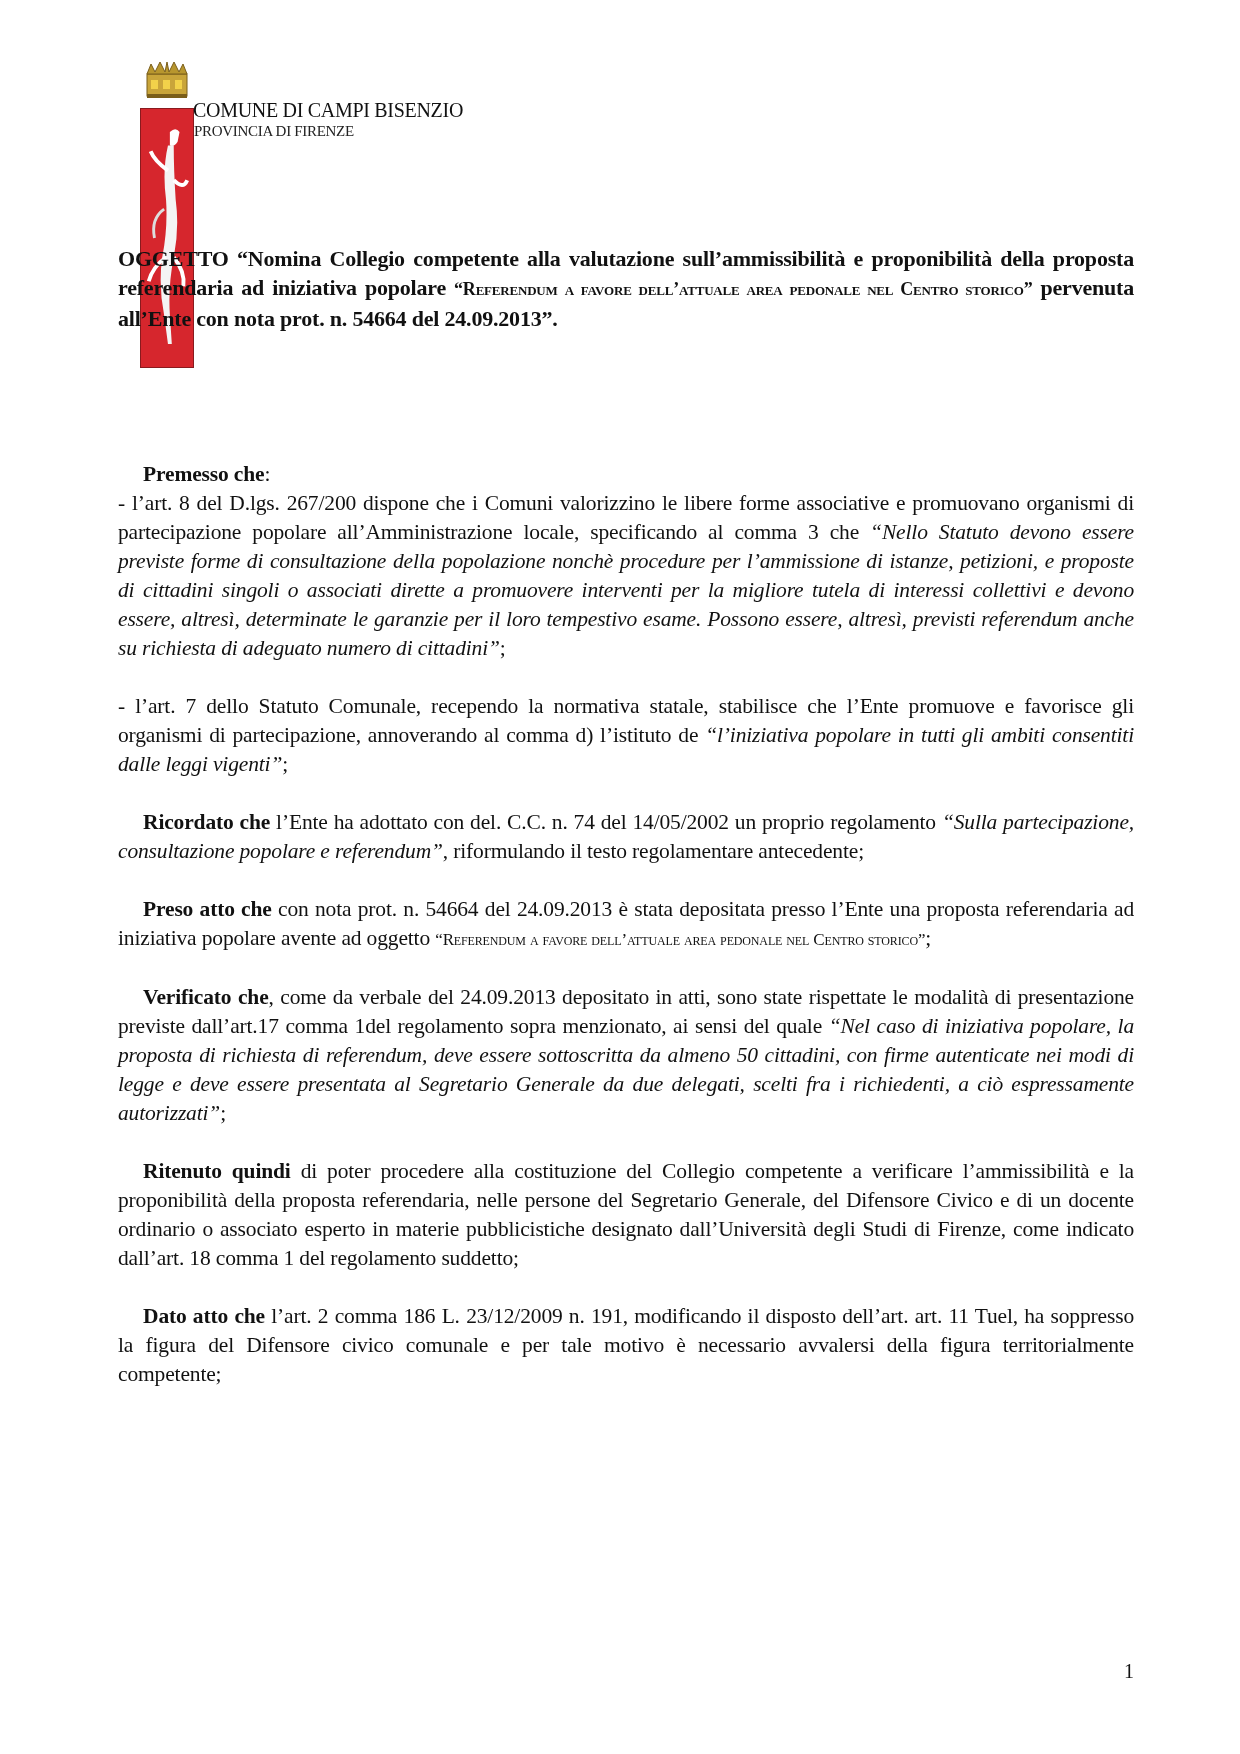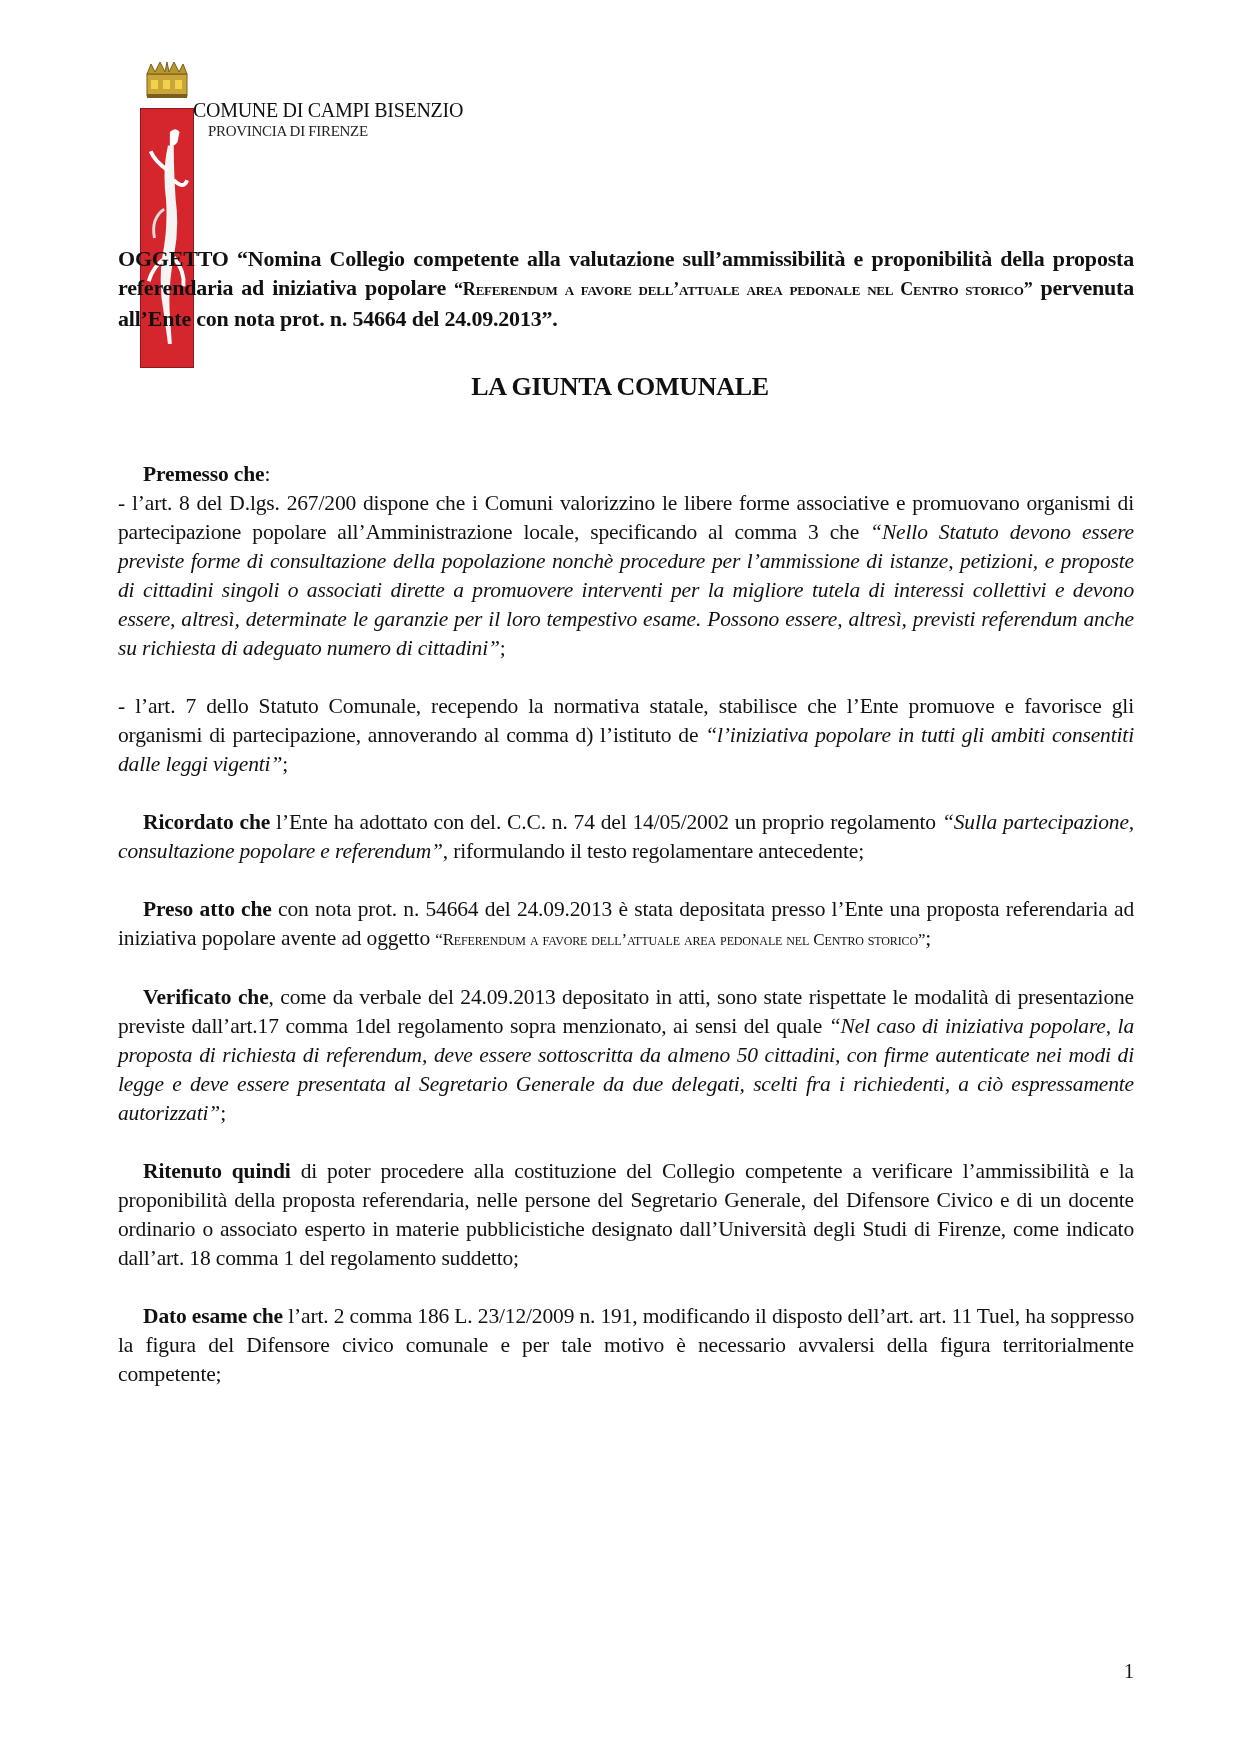--- a/index.html
+++ b/index.html
@@ -12,21 +12,21 @@
     
     .header { position: absolute; left: 138px; top: 60px; width: 420px; height: 330px; }
     .logo { position: absolute; left: 0; top: 0; width: 60px; height: 330px; }
     .crown { position: absolute; left: 7px; top: 0; width: 44px; height: 40px; }
     .shield {
       position: absolute; left: 2px; top: 48px; width: 54px; height: 260px;
       background: #d6262d; border: 1px solid #8a1a1e; box-sizing: border-box;
     }
     .org { position: absolute; left: 55px; top: 40px; line-height: 1; }
     .org-name { font-size: 20px; letter-spacing: -0.3px; color: #111; white-space: nowrap; }
-    .org-prov { font-size: 15px; margin-top: 4px; padding-left: 15px; letter-spacing: -0.3px; color: #222; white-space: nowrap; }
+    .org-prov { font-size: 15px; margin-top: 4px; padding-left: 1px; letter-spacing: -0.3px; color: #222; white-space: nowrap; }
 
     
     .oggetto {
       position: absolute; left: 118px; top: 212px; width: 1016px;
       font-size: 22px; font-weight: bold; line-height: 29px; text-align: justify;
       letter-spacing: -0.2px;
       margin-top: 32px;
     }
     .sc { font-variant: small-caps; font-size: 18px; }
 
@@ -78,21 +78,20 @@
       <div class="org-name">COMUNE DI CAMPI BISENZIO</div>
       <div class="org-prov">PROVINCIA DI FIRENZE</div>
     </div>
   </div>
 
   <div class="oggetto">
     <span>OGGETTO</span>
     <span>“Nomina Collegio competente alla valutazione sull’ammissibilità e proponibilità della proposta referendaria ad iniziativa popolare </span><span class="sc">“Referendum a favore dell’attuale area pedonale nel Centro storico”</span><span> pervenuta all’Ente con nota prot. n. 54664 del 24.09.2013”.</span>
   </div>
 
-  <div class="title">LA GIUNTA COMUNALE</div>
 
   <div class="body">
 
     <p class="para">
       <b>Premesso che</b><span>:</span><br>
       <span>- l’art. 8 del D.lgs. 267/200 dispone che i Comuni valorizzino le libere forme associative e promuovano organismi di partecipazione popolare all’Amministrazione locale, specificando al comma 3 che </span><i>“Nello Statuto devono essere previste forme di consultazione della popolazione nonchè procedure per l’ammissione di istanze, petizioni, e proposte di cittadini singoli o associati dirette a promuovere interventi per la migliore tutela di interessi collettivi e devono essere, altresì, determinate le garanzie per il loro tempestivo esame. Possono essere, altresì, previsti referendum anche su richiesta di adeguato numero di cittadini”</i><span>;</span>
     </p>
 
     <p class="para">
       <span>- l’art. 7 dello Statuto Comunale, recependo la normativa statale, stabilisce che l’Ente promuove e favorisce gli organismi di partecipazione, annoverando al comma d) l’istituto de </span><i>“l’iniziativa popolare in tutti gli ambiti consentiti dalle leggi vigenti”</i><span>;</span>
@@ -108,19 +107,19 @@
 
     <p class="para">
       <b>Verificato che</b><span>, come da verbale del 24.09.2013 depositato in atti, sono state rispettate le modalità di presentazione previste dall’art.17 comma 1del regolamento sopra menzionato, ai sensi del quale </span><i>“Nel caso di iniziativa popolare, la proposta di richiesta di referendum, deve essere sottoscritta da almeno 50 cittadini, con firme autenticate nei modi di legge e deve essere presentata al Segretario Generale da due delegati, scelti fra i richiedenti, a ciò espressamente autorizzati”</i><span>;</span>
     </p>
 
     <p class="para">
       <b>Ritenuto quindi</b><span> di poter procedere alla costituzione del Collegio competente a verificare l’ammissibilità e la proponibilità della proposta referendaria, nelle persone del Segretario Generale, del Difensore Civico e di un docente ordinario o associato esperto in materie pubblicistiche designato dall’Università degli Studi di Firenze, come indicato dall’art. 18 comma 1 del regolamento suddetto;</span>
     </p>
 
     <p class="para">
-      <b>Dato esame che</b><span> l’art. 2 comma 186 L. 23/12/2009 n. 191, modificando il disposto dell’art. art. 11 Tuel, ha soppresso la figura del Difensore civico comunale e per tale motivo è necessario avvalersi della figura territorialmente competente;</span>
+      <b>Dato atto che</b><span> l’art. 2 comma 186 L. 23/12/2009 n. 191, modificando il disposto dell’art. art. 11 Tuel, ha soppresso la figura del Difensore civico comunale e per tale motivo è necessario avvalersi della figura territorialmente competente;</span>
     </p>
 
   </div>
 
   <div class="page-number">1</div>
 </div>
 
 </body></html>

